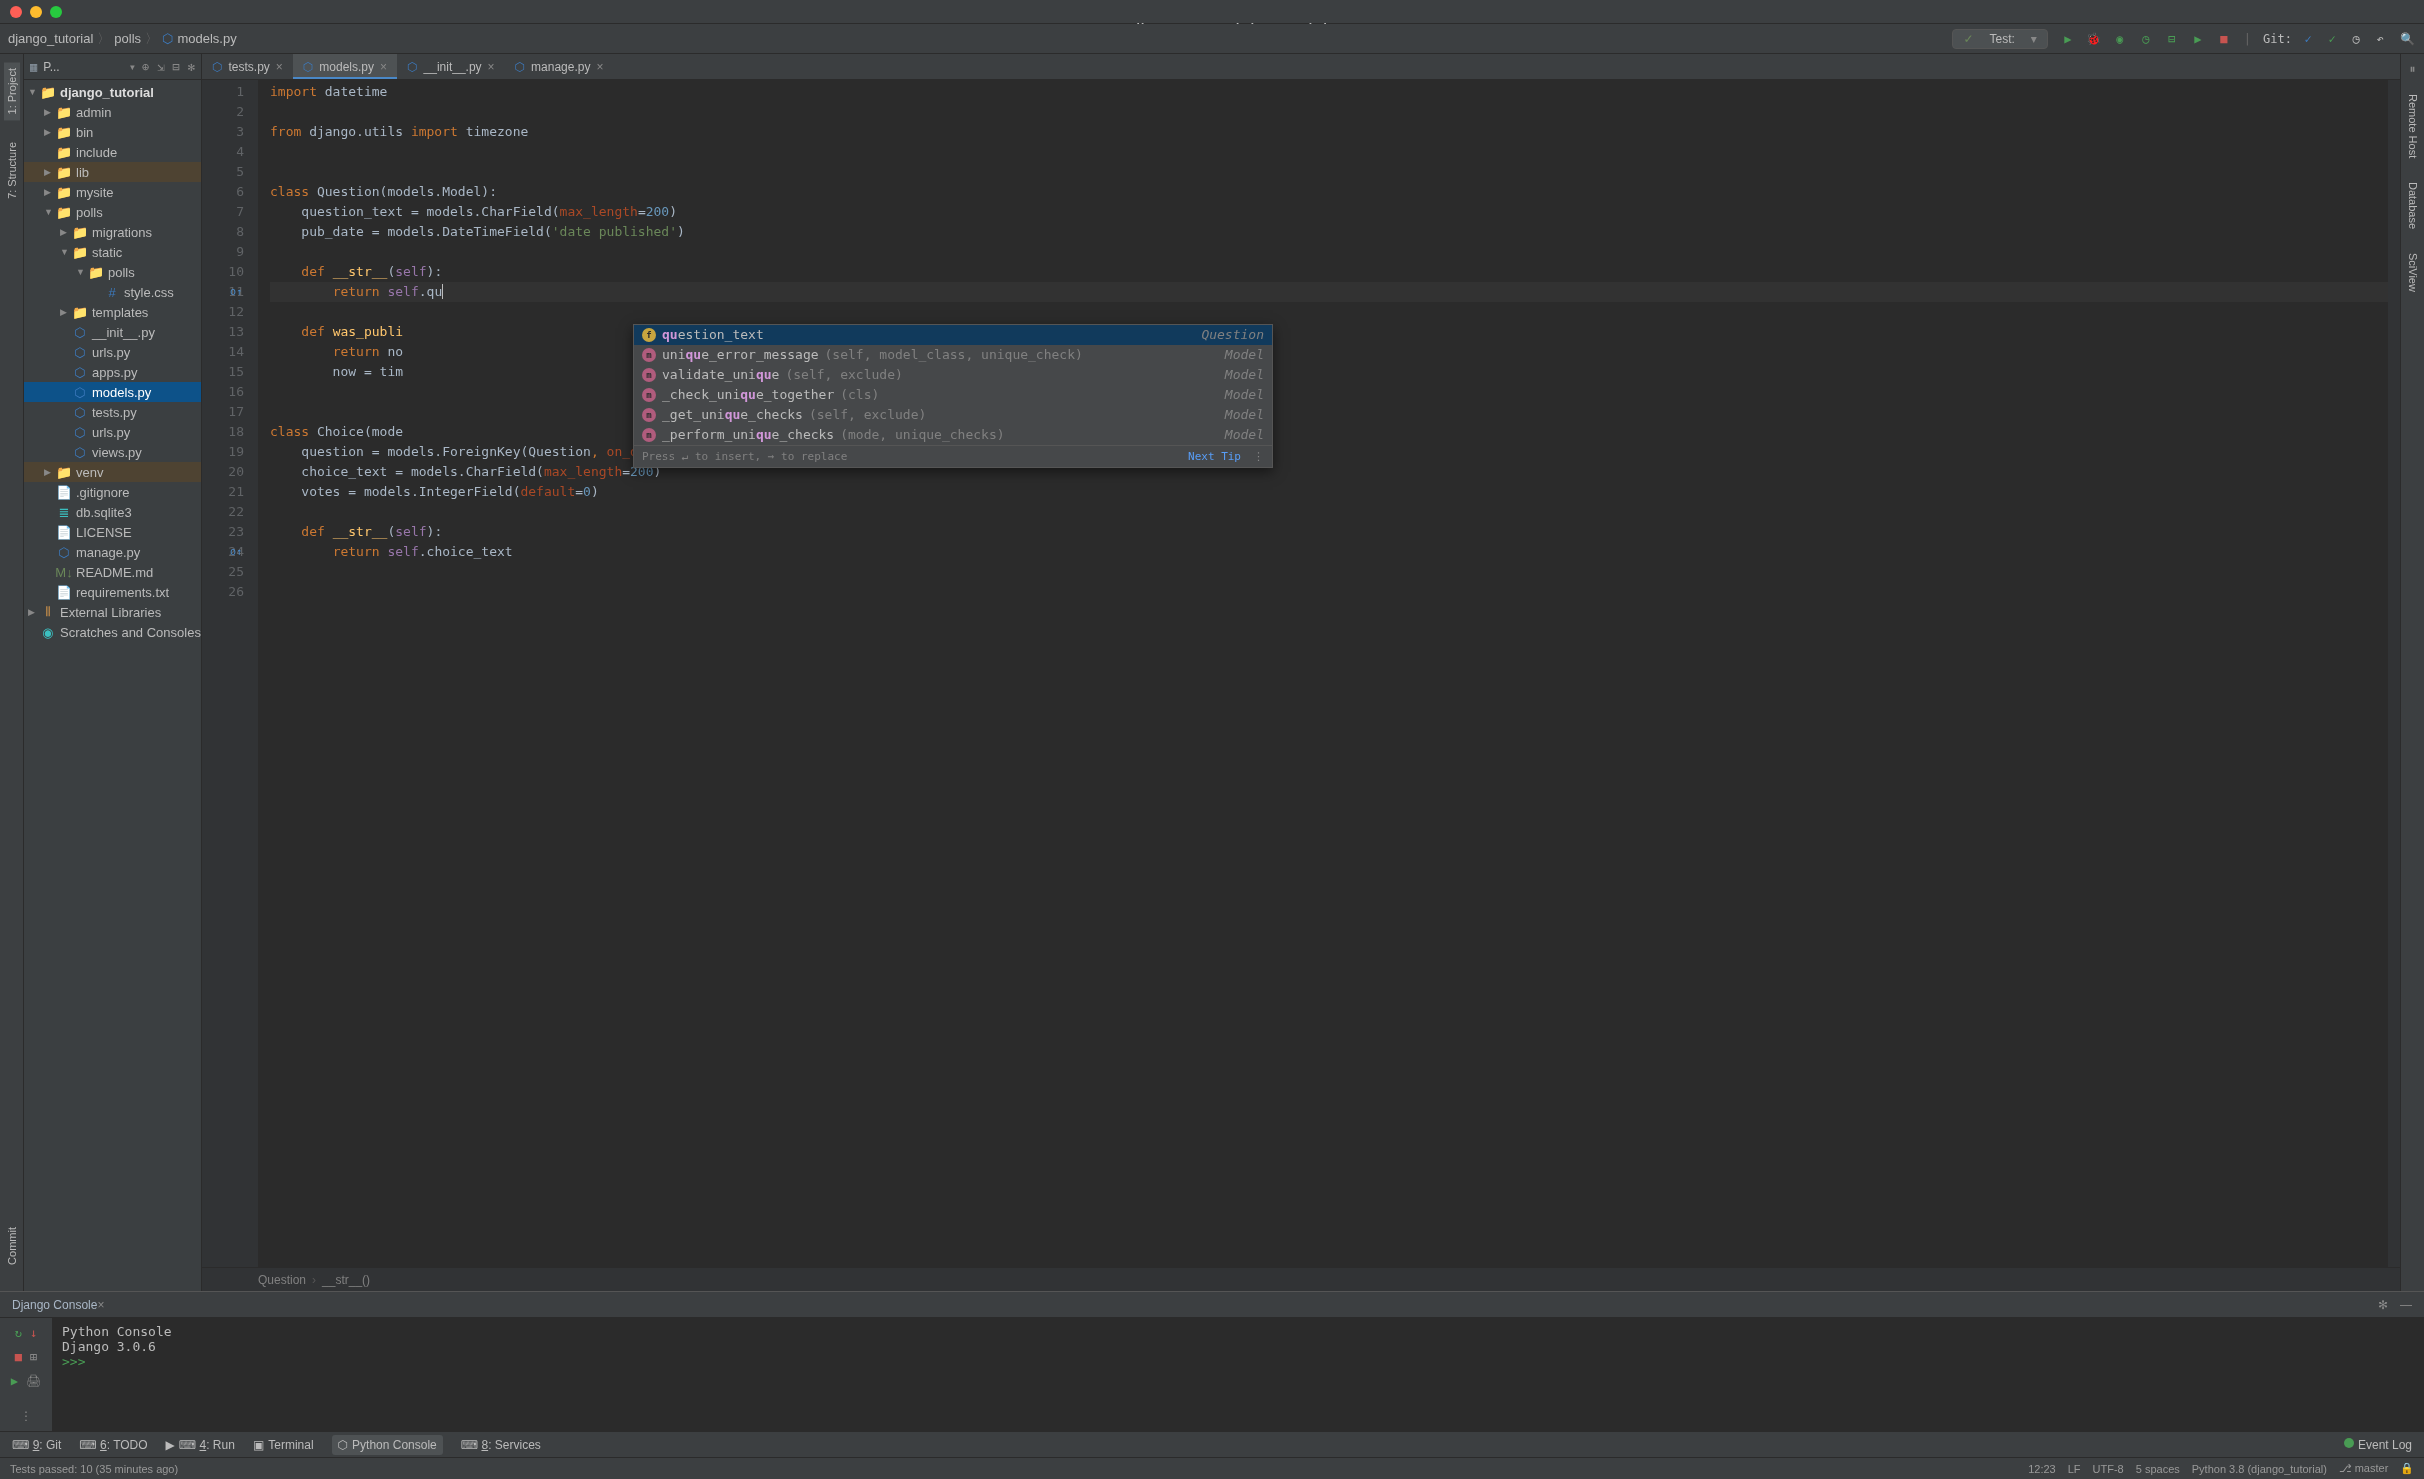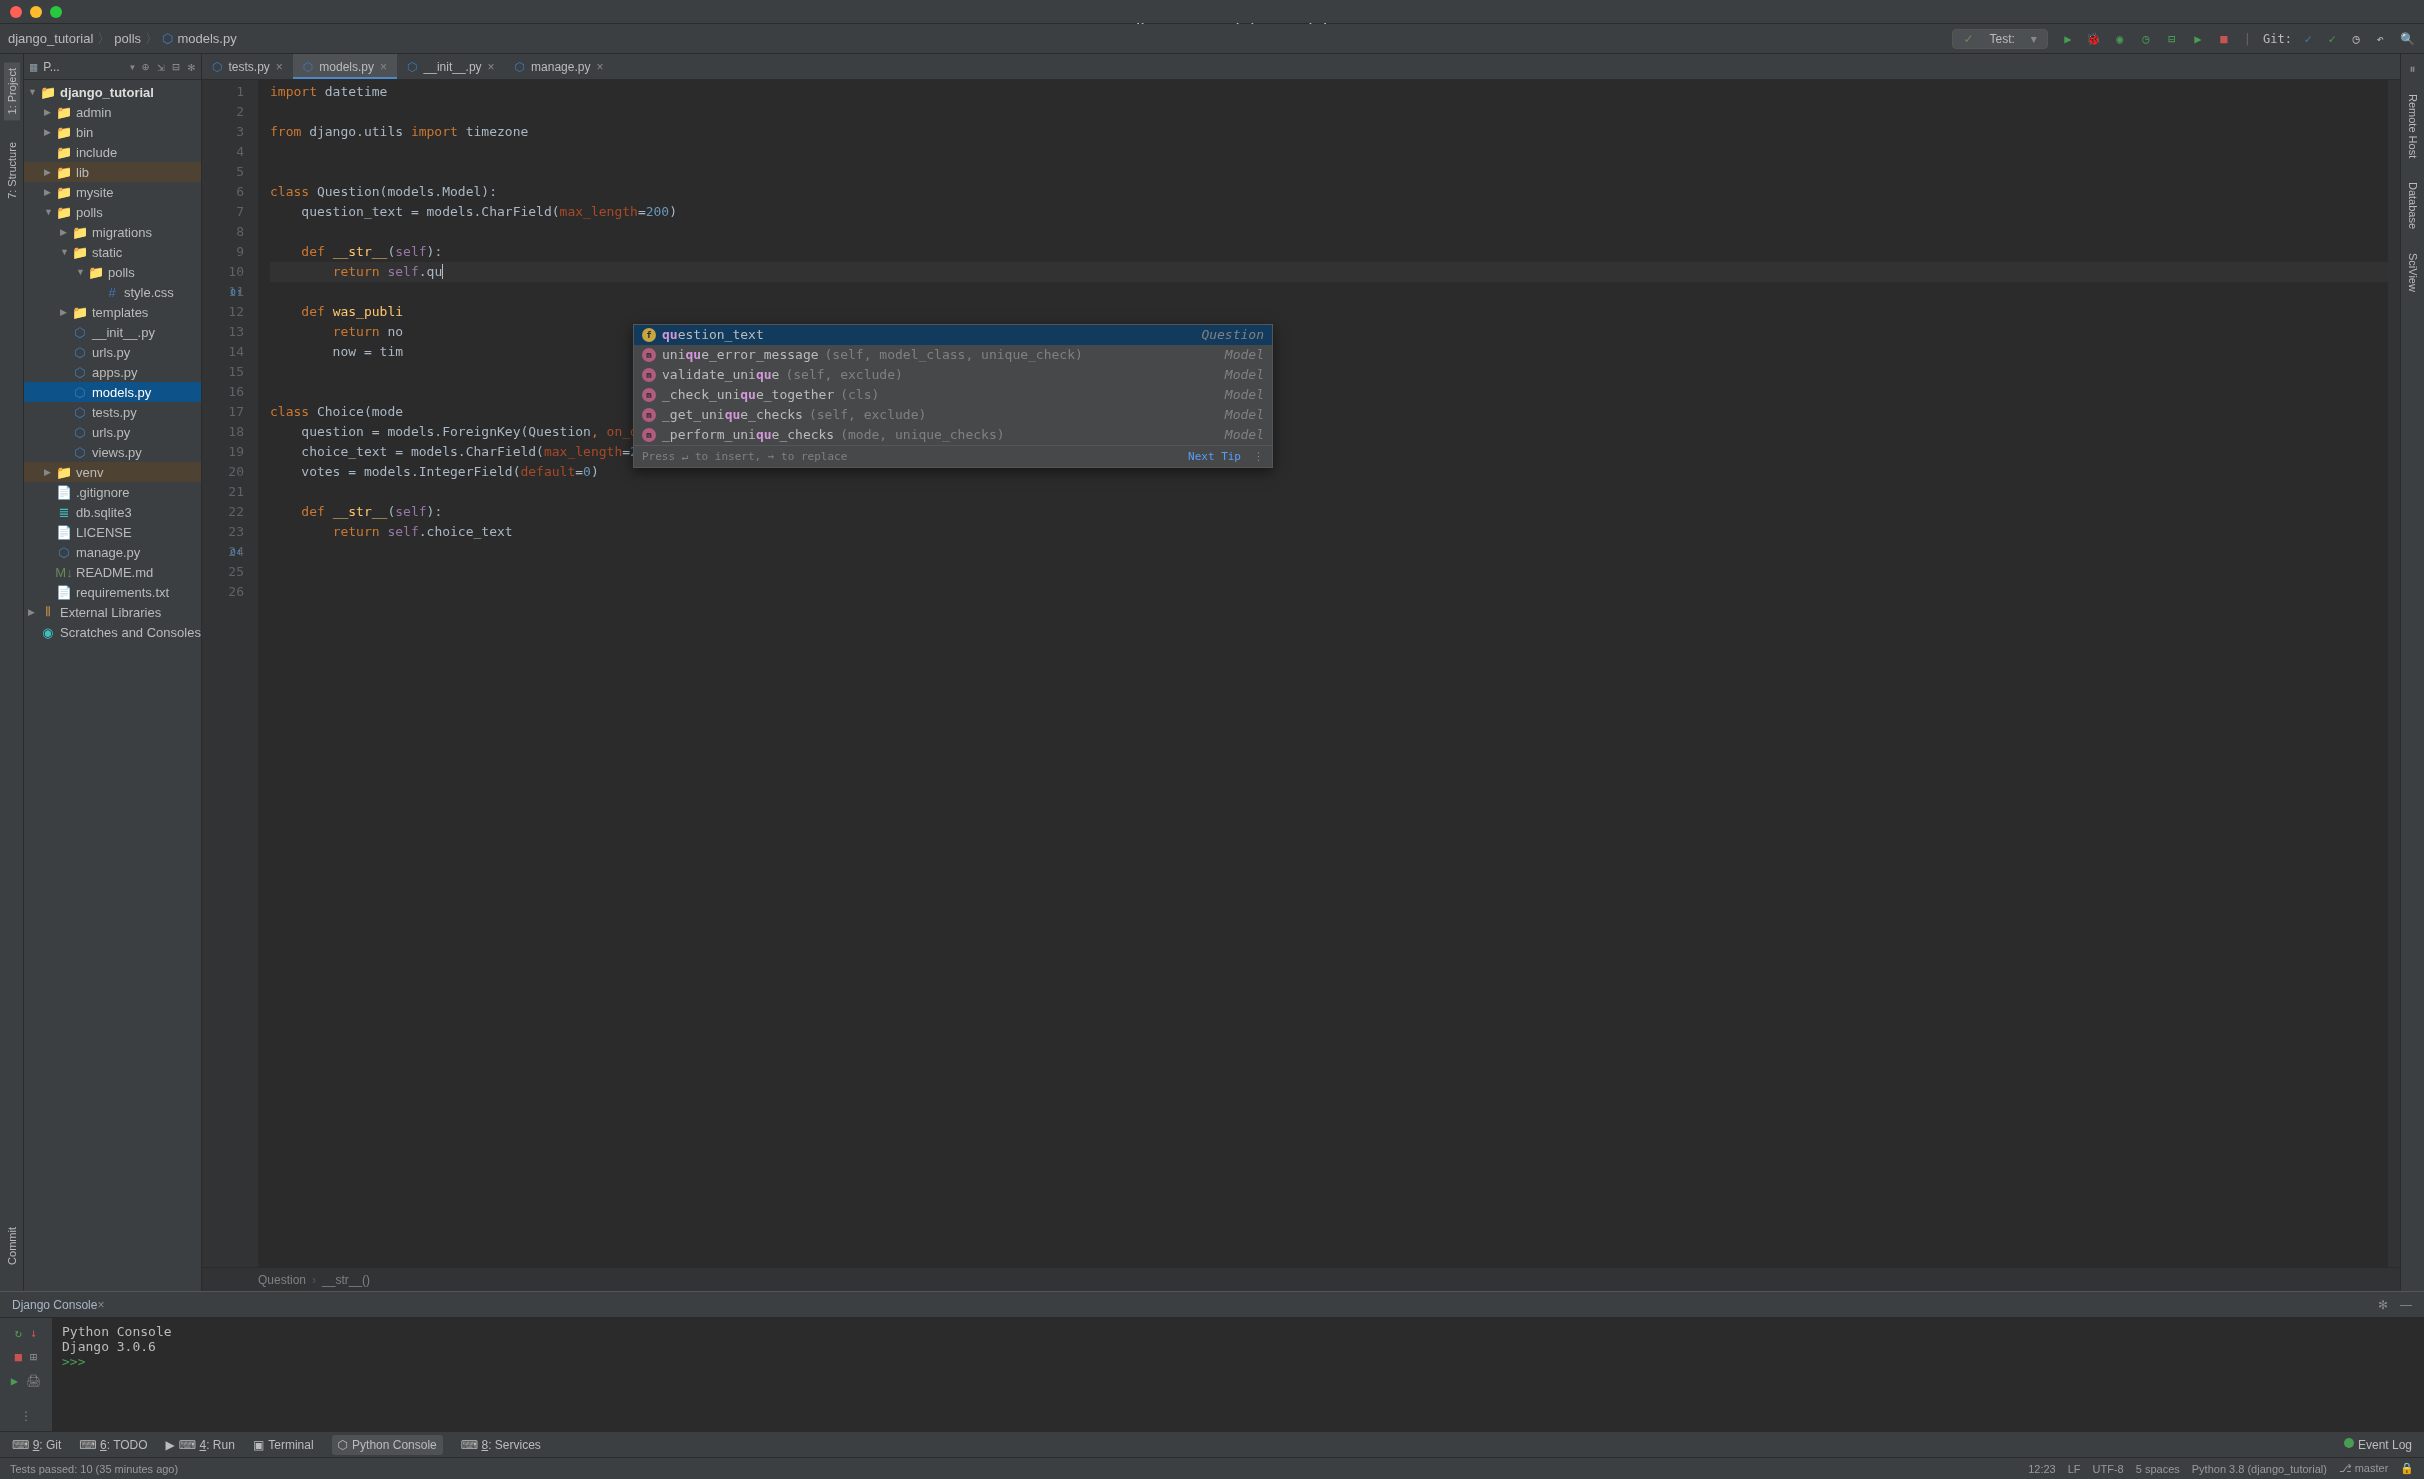--- a/index.html
+++ b/index.html
@@ -550,20 +550,21 @@
               </span>
             </div>
           </div>
         <div class="code-line"><span class="k-orange">import </span><span class="k-white">datetime</span></div>
             <div class="code-line"></div>
             <div class="code-line"><span class="k-orange">from </span><span class="k-white">django.utils </span><span class="k-orange">import </span><span class="k-white">timezone</span></div>
             <div class="code-line"></div>
             <div class="code-line"></div>
             <div class="code-line"><span class="k-orange">class </span><span class="k-white">Question(models.Model):</span></div>
             <div class="code-line"><span class="k-white">    question_text = models.CharField(</span><span class="k-param">max_length</span><span class="k-white">=</span><span class="k-blue">200</span><span class="k-white">)</span></div>
+            <div class="code-line"><span class="k-white">    pub_date = models.DateTimeField(</span><span class="k-green">'date published'</span><span class="k-white">)</span></div>
             <div class="code-line"></div>
             <div class="code-line"><span class="k-white">    </span><span class="k-orange">def </span><span class="k-yellow">__str__</span><span class="k-white">(</span><span class="k-purple">self</span><span class="k-white">):</span></div>
             <div class="code-line current"><span class="k-white">        </span><span class="k-orange">return </span><span class="k-purple">self</span><span class="k-white">.qu</span><span class="cursor"></span></div>
             <div class="code-line"></div>
             <div class="code-line"><span class="k-white">    </span><span class="k-orange">def </span><span class="k-yellow">was_publi</span></div>
             <div class="code-line"><span class="k-white">        </span><span class="k-orange">return </span><span class="k-white">no</span></div>
             <div class="code-line"><span class="k-white">        now = tim</span></div>
             <div class="code-line"></div>
             <div class="code-line"></div>
             <div class="code-line"><span class="k-orange">class </span><span class="k-white">Choice(mode</span></div>

